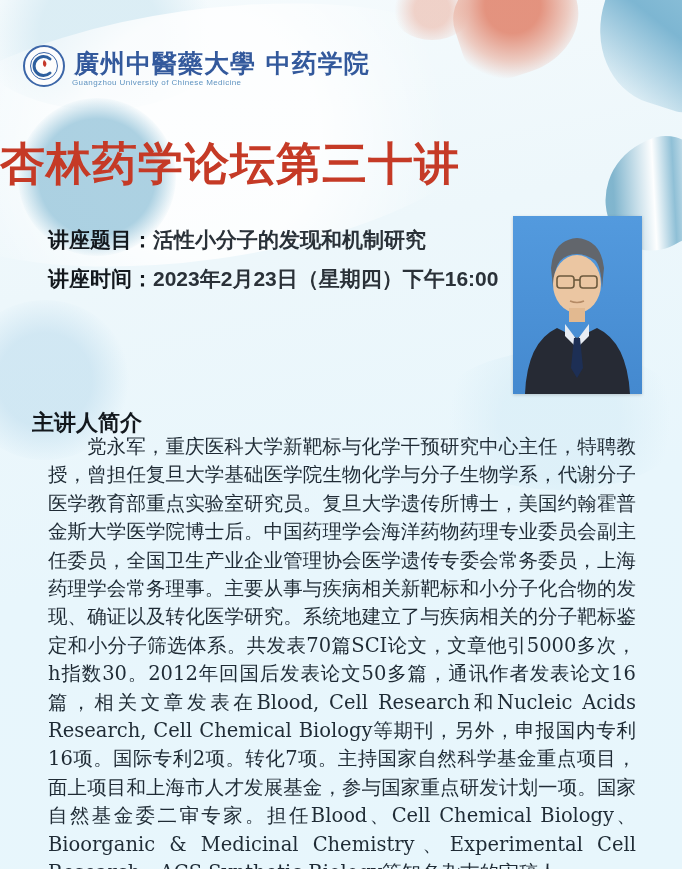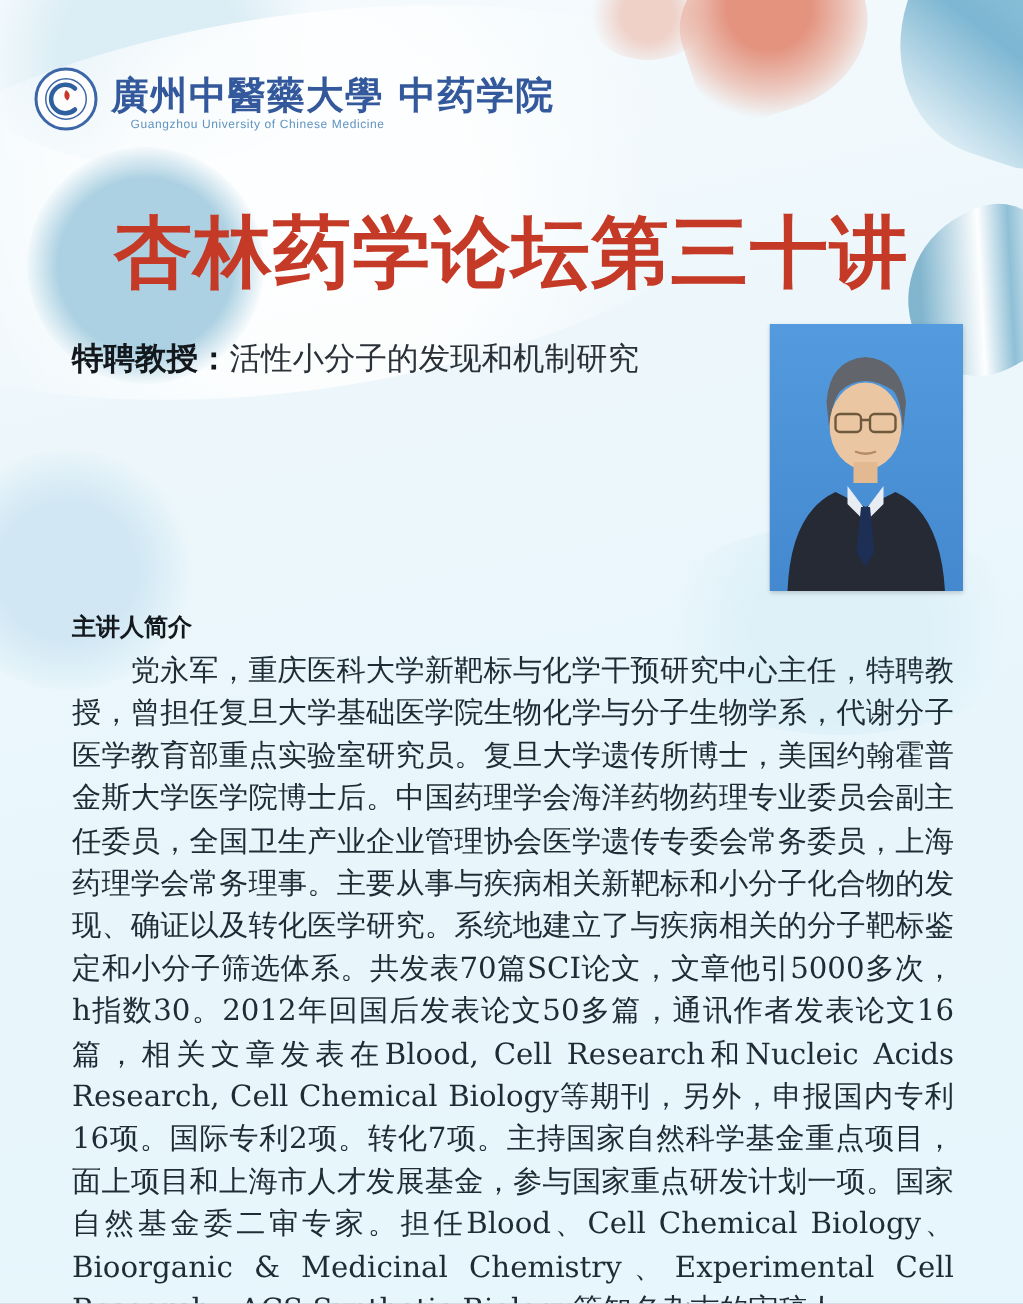--- a/index.html
+++ b/index.html
@@ -63,37 +63,37 @@
     display:flex;align-items:center;justify-content:center;
   }
   .logo-inner{width:30px;height:30px;display:block;}
   .univ-name{
     position:absolute;left:74px;top:47px;
     font-family:"DejaVu Serif","Liberation Serif",serif;
     font-size:25px;font-weight:bold;color:#33599c;letter-spacing:1px;
     white-space:nowrap;
   }
   .univ-en{
-    position:absolute;left:87px;top:78px;
+    position:absolute;left:72px;top:78px;
     font-size:8px;color:#5f93c0;letter-spacing:.4px;white-space:nowrap;
   }
   .forum-title{
     position:absolute;left:0;top:134px;width:100%;
-    text-align:center;
-    font-size:52px;font-weight:bold;color:#c53a26;letter-spacing:1px;
+    text-align:left;
+    font-size:45px;font-weight:bold;color:#c53a26;letter-spacing:1px;
     white-space:nowrap;
   }
   
   .details{position:absolute;left:48px;top:220px;width:460px;}
   .detail-row{height:39px;line-height:39px;font-size:21px;color:#23282e;white-space:nowrap;}
   .detail-label{font-weight:bold;color:#13181d;}
-  .detail-value{font-weight:normal;color:#2a3138;text-align:center;}
+  .detail-value{font-weight:bold;color:#2a3138;text-align:center;}
   .bio-heading{
-    position:absolute;left:48px;top:408px;
-    font-size:16px;font-weight:bold;color:#13181d;
+    position:absolute;left:32px;top:408px;
+    font-size:22px;font-weight:bold;color:#13181d;
   }
   
   .photo{
     position:absolute;left:513px;top:216px;width:129px;height:178px;
     box-shadow:0 1px 3px rgba(0,0,0,.18);
   }
   .photo svg{display:block;}
   
   .bio{
     position:absolute;left:48px;top:433px;width:588px;
@@ -124,21 +124,24 @@
       <path d="M15 9 C13 12 14 15 16 16 C18 14 18 11 15 9 Z" fill="#c5382a"></path>
     </svg>
   </div>
   <div class="univ-name">廣州中醫藥大學 中药学院</div>
   <div class="univ-en">Guangzhou University of Chinese Medicine</div>
 
   <div class="forum-title">杏林药学论坛第三十讲</div>
 
   <div class="details">
     <div class="detail-row">
-      <span class="detail-label">特聘教授：</span><span class="detail-value">活性小分子的发现和机制研究</span>
+      <span class="detail-label">讲座题目：</span><span class="detail-value">活性小分子的发现和机制研究</span>
+    </div>
+    <div class="detail-row">
+      <span class="detail-label">讲座时间：</span><span class="detail-value">2023年2月23日（星期四）下午16:00</span>
     </div>
   </div>
 
   <div class="bio-heading">主讲人简介</div>
 
   <div class="photo">
     <svg width="129" height="178" viewBox="0 0 129 178">
       <defs>
         <linearGradient id="pbg" x1="0" y1="0" x2="0" y2="1">
           <stop offset="0" stop-color="#539ade"></stop>

